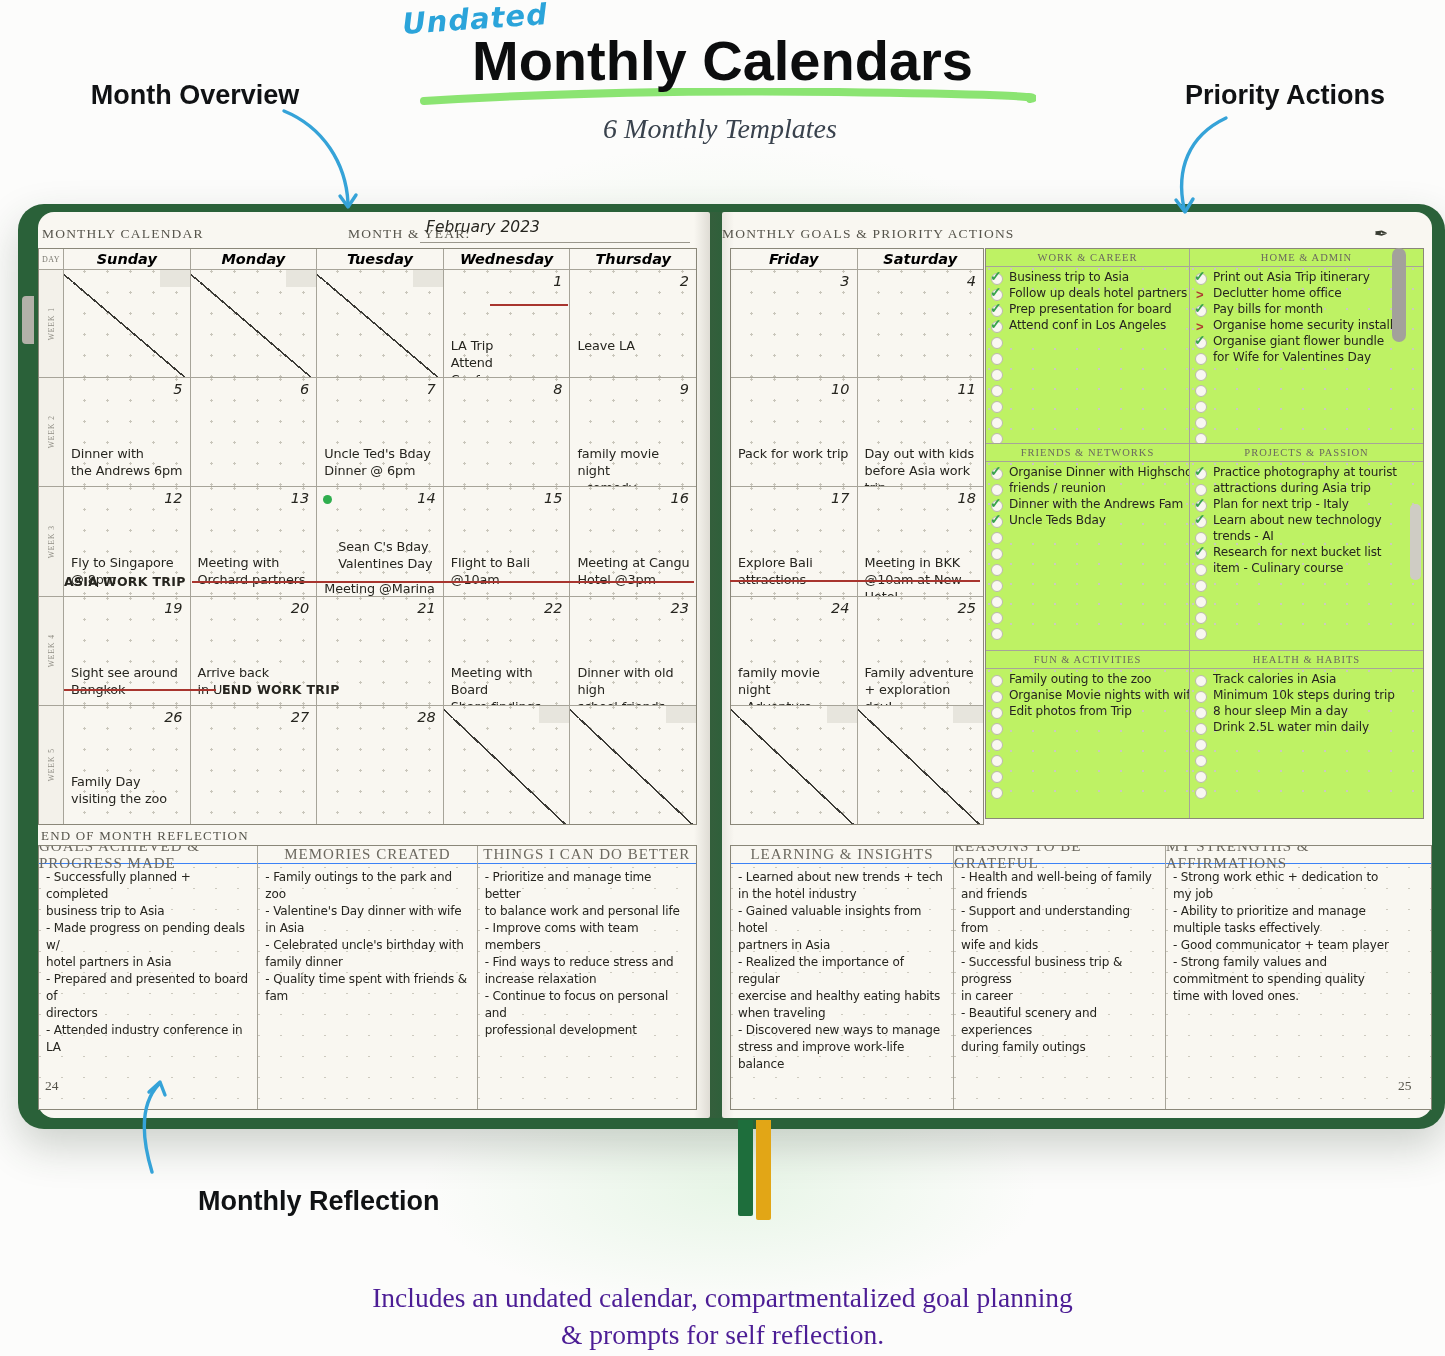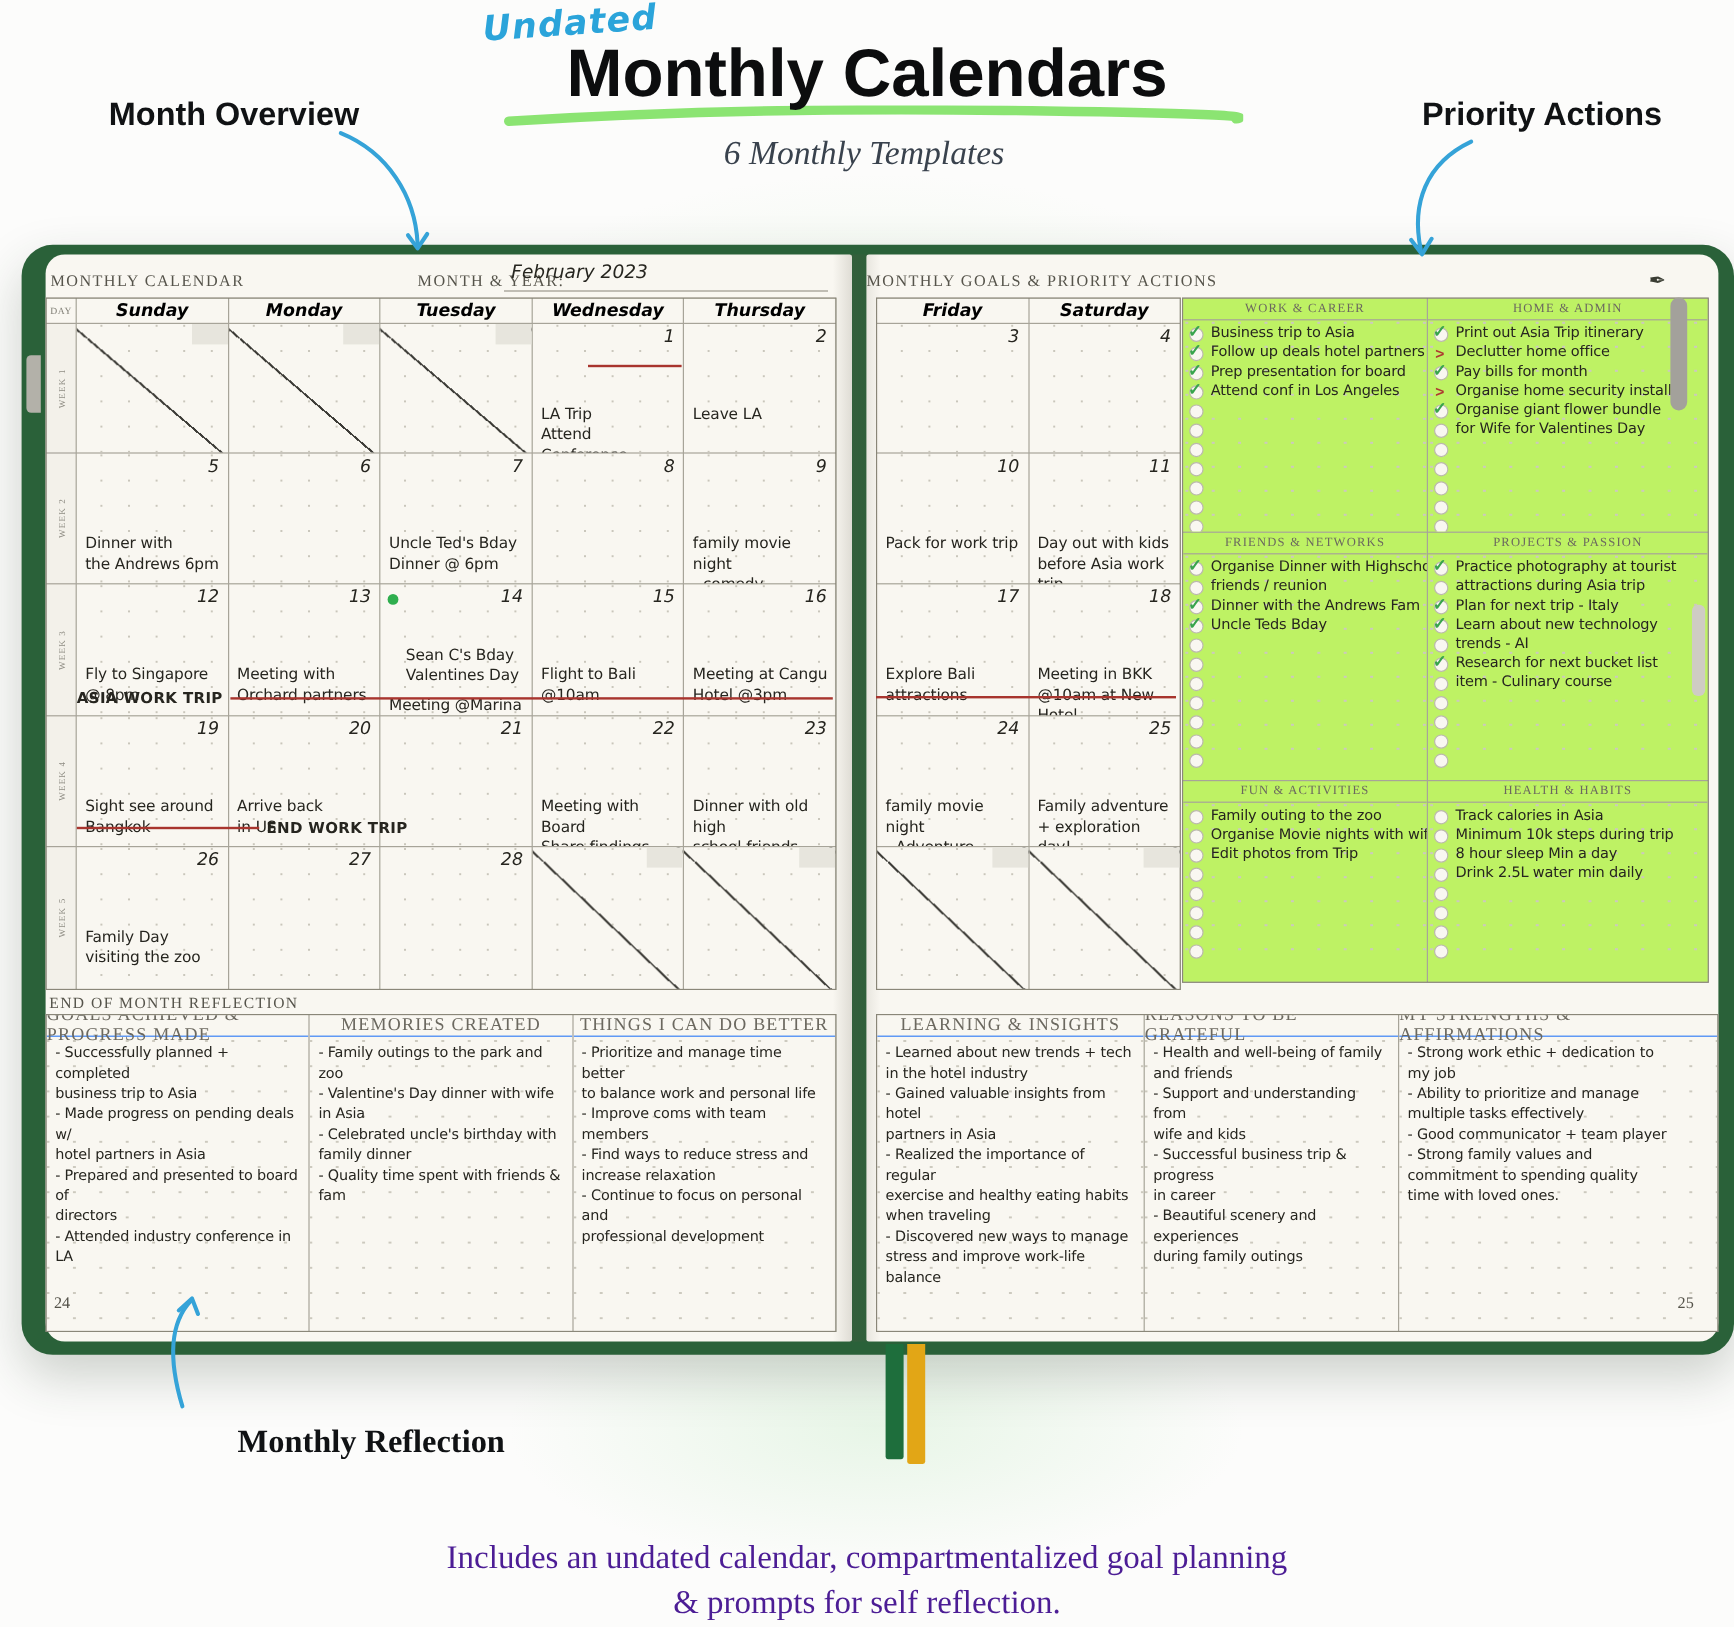--- a/index.html
+++ b/index.html
@@ -17,21 +17,21 @@
   .big-title{position:absolute;left:0;top:28px;width:1445px;text-align:center;z-index:3;
              font-size:56px;font-weight:800;color:#0c0d0e;letter-spacing:0;}
   .swoosh{position:absolute;left:418px;top:88px;z-index:2;}
   .subtitle{position:absolute;left:0;top:113px;width:1440px;text-align:center;z-index:3;
             font-family:"Liberation Serif",serif;font-style:italic;font-size:28px;color:#39424d;}
 
   
   .callout{position:absolute;z-index:4;font-weight:700;color:#101214;font-size:27px;line-height:1.3;text-align:center;}
   #co-month{left:90px;top:78px;width:210px;}
   #co-priority{left:1180px;top:78px;width:210px;}
-  #co-reflect{left:198px;top:1184px;width:320px;text-align:left;font-family:Liberation Serif, serif;}
+  #co-reflect{left:198px;top:1184px;width:320px;text-align:left;}
   .arrow-svg{position:absolute;z-index:4;}
 
   
   .book{position:absolute;left:18px;top:204px;width:1427px;height:925px;z-index:1;
         background:#2a6139;border-radius:26px;box-shadow:0 18px 42px rgba(40,60,40,.22);}
   .page{position:absolute;top:8px;height:906px;background:#f9f7f1;}
   .page-left{left:20px;width:672px;border-radius:16px 2px 2px 16px;}
   .page-right{left:704px;width:710px;border-radius:2px 16px 16px 2px;}
   .spine{position:absolute;left:676px;top:8px;width:40px;height:906px;z-index:3;
          background:linear-gradient(90deg,rgba(90,85,70,0),rgba(90,85,70,.20) 48%,rgba(90,85,70,.16) 55%,rgba(90,85,70,0));}

